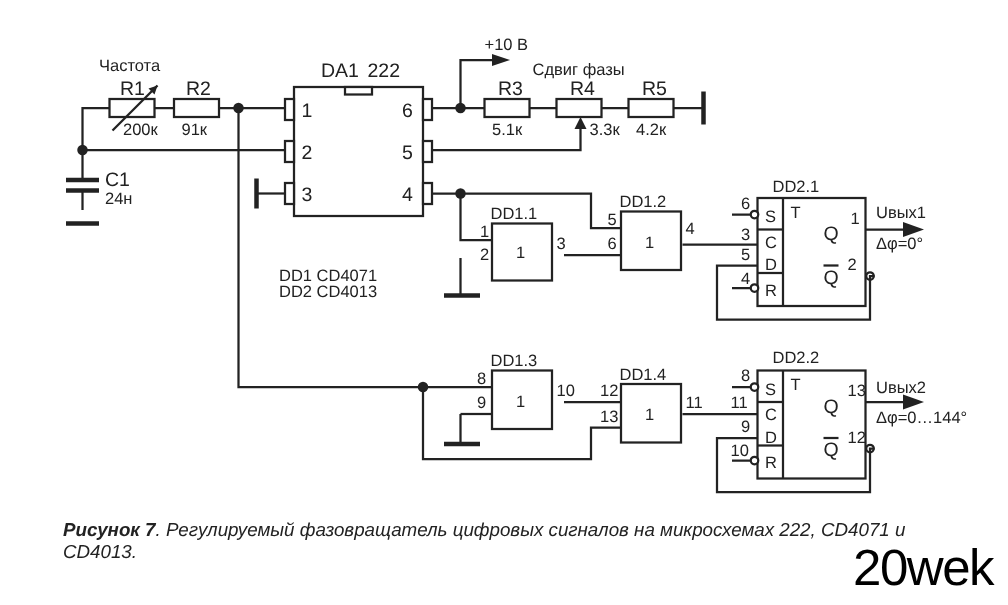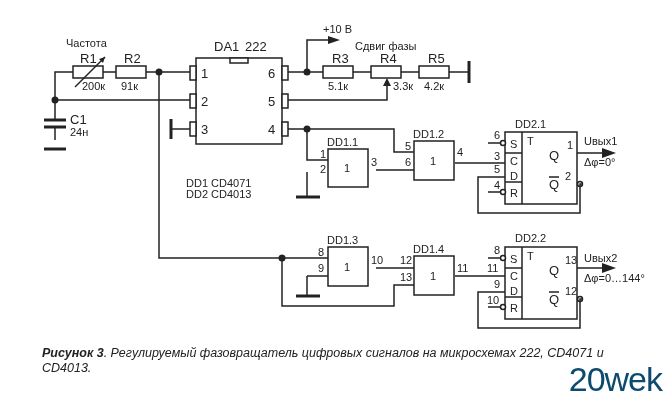--- a/index.html
+++ b/index.html
@@ -6,21 +6,21 @@
   body { width:672px; height:403px; position:relative; overflow:hidden; font-family:"Liberation Sans", sans-serif; }
   svg { position:absolute; left:0; top:0; }
   svg text { font-family:"Liberation Sans", sans-serif; fill:#222; }
   .w { stroke:#222; stroke-width:1.5; fill:none; }
   .box { stroke:#222; stroke-width:1.5; fill:#fff; }
   .lbl { font-size:11px; }
   .pin { font-size:11px; }
   .big { font-size:13px; }
   .caption { position:absolute; left:42px; top:346px; width:610px; font-size:12.5px; font-style:italic; color:#222; line-height:15px; }
   .caption b { font-weight:bold; }
-  .wm { position:absolute; right:10px; top:360px; font-size:34px; color:#0c4a6e; letter-spacing:-1px; }
+  .wm { position:absolute; right:10px; top:360px; font-size:34px; color:#000000; letter-spacing:-1px; }
 </style>
 </head>
 <body>
 
 <svg width="672" height="403" viewBox="0 0 672 403">
 
   <g>
     <text class="lbl" x="66" y="47">Частота</text>
     <text class="big" x="80" y="63">R1</text>
     <text class="lbl" x="82" y="90">200к</text>
@@ -178,15 +178,15 @@
     <text class="pin" x="494" y="288">9</text>
     <text class="pin" x="487" y="304">10</text>
     <text class="pin" x="565" y="264">13</text>
     <text class="pin" x="565" y="295">12</text>
     <text class="lbl" x="584" y="262">Uвых2</text>
     <text class="lbl" x="584" y="282">Δφ=0…144°</text>
   </g>
 </svg>
 
 <div class="caption">
-  <b>Рисунок 3</b><span>. Регулируемый фазовращатель цифровых сигналов на микросхемах 222, CD4071 и CD4013.</span>
+  <b>Рисунок 7</b><span>. Регулируемый фазовращатель цифровых сигналов на микросхемах 222, CD4071 и CD4013.</span>
 </div>
 <div class="wm">20wek</div>
 
 </body></html>

